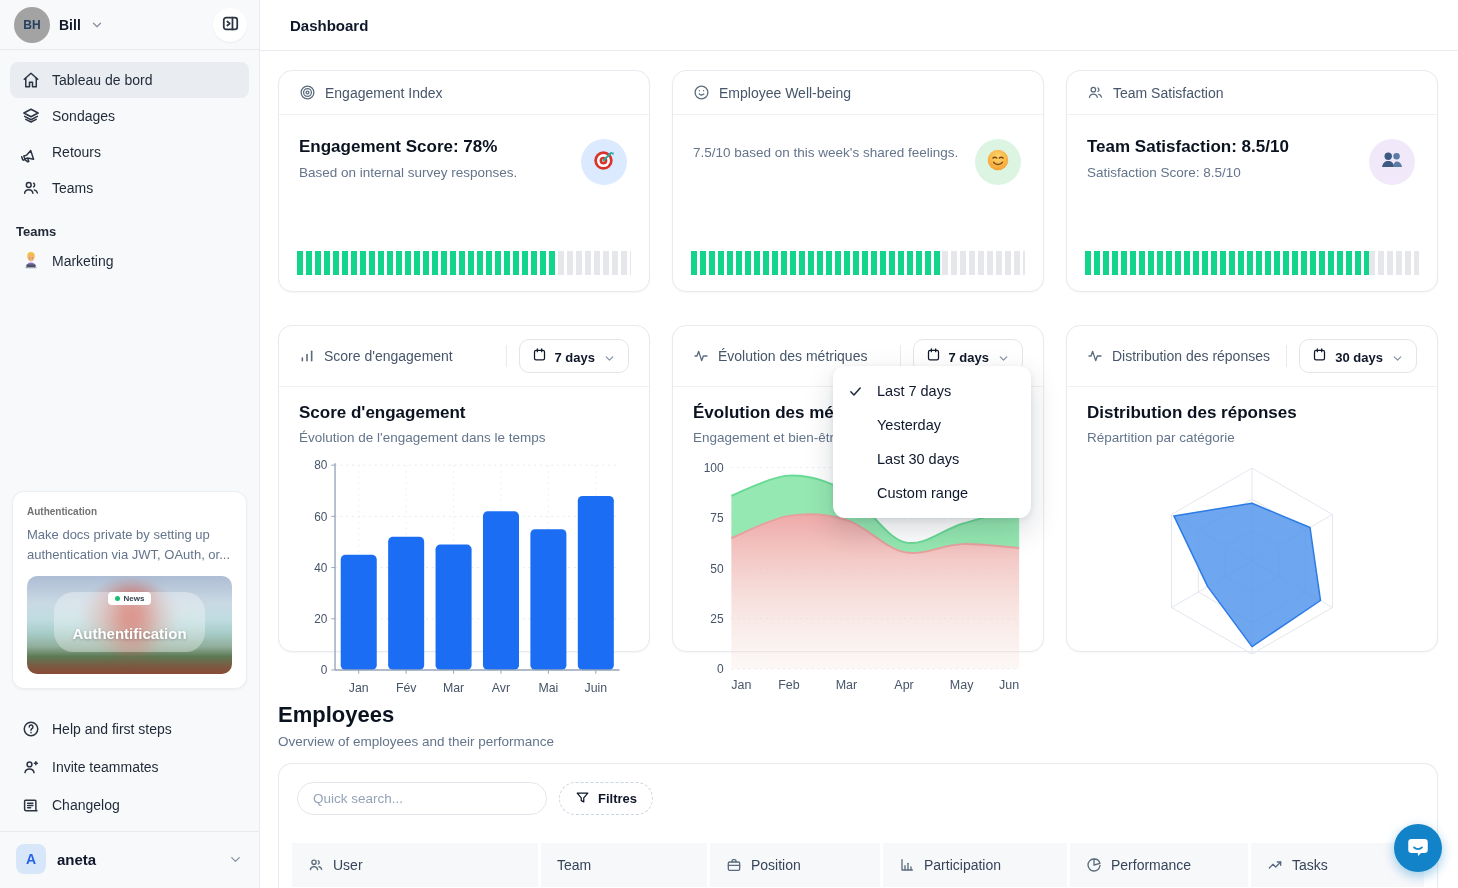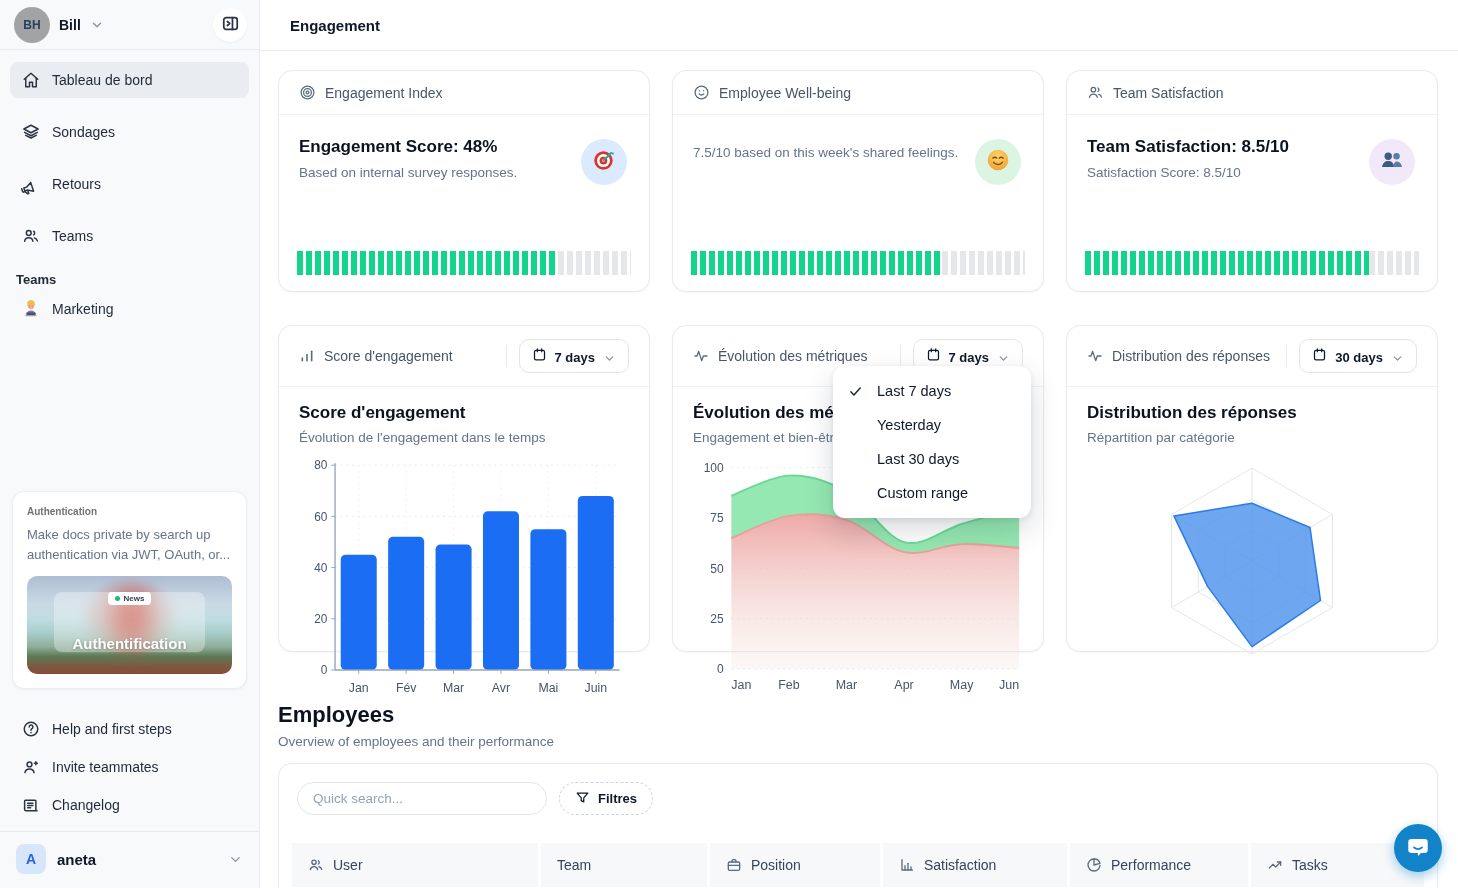--- a/index.html
+++ b/index.html
@@ -12,43 +12,43 @@
     display:flex; flex-direction:column; position:relative; }
   .sb-header { height:50px; display:flex; align-items:center; gap:9px; padding:0 12px 0 14px;
     border-bottom:1px solid #e8eaee; }
   .avatar-bh { width:36px; height:36px; border-radius:50%; background:#a3a3a3; color:#25415f;
     font-size:12px; font-weight:700; display:flex; align-items:center; justify-content:center; }
   .sb-username { font-size:14px; font-weight:700; color:#111827; }
   .chev { color:#8a94a3; display:flex; }
   .collapse-btn { margin-left:auto; width:34px; height:34px; border-radius:50%; background:#fff;
     display:flex; align-items:center; justify-content:center; color:#2b3442; cursor:pointer;
     box-shadow:0 1px 2px rgba(16,24,40,.06); border:none; }
-  .sb-nav { padding:12px 10px 0; display:flex; flex-direction:column; gap:16px; }
+  .sb-nav { padding:12px 10px 0; display:flex; flex-direction:column; gap:0; }
   .nav-item { display:flex; align-items:center; gap:12px; height:36px; padding:0 12px;
     border-radius:8px; font-size:14px; color:#1f2937; font-weight:500; cursor:pointer; }
   .nav-item.active { background:#e9ecf0; }
   .nav-item .ni-icon { display:flex; color:#2b3442; }
   .sb-section { padding:18px 16px 4px; font-size:13px; font-weight:600; color:#1f2937; }
   .team-item { display:flex; align-items:center; gap:12px; height:36px; padding:0 12px; margin:0 10px;
     border-radius:8px; font-size:14px; color:#1f2937; font-weight:500; cursor:pointer; }
   .mini-emoji { width:18px; height:18px; display:flex; }
 
   .promo-card { margin:auto 12px 14px; background:#fff; border:1px solid #eceef2; border-radius:12px;
     padding:14px; box-shadow:0 1px 3px rgba(16,24,40,.05); }
   .promo-title { font-size:10px; font-weight:700; color:#737373; }
   .promo-desc { margin-top:8px; font-size:13px; line-height:1.5; color:#64748b; }
   .promo-img { margin-top:12px; height:98px; border-radius:10px; position:relative; overflow:hidden;
     background:
       radial-gradient(70px 56px at 50% 42%, rgba(210,84,62,.7), rgba(210,84,62,0) 72%),
       linear-gradient(180deg,#aebdd4 0%,#c9d9e3 28%,#c0dce1 44%,#a8cdc9 58%,#90ae9b 72%,#5d7a55 82%,#7b5a41 92%,#8a4a38 100%); }
   .promo-img::before { content:""; position:absolute; left:44%; top:14%; width:15%; height:60%;
     background:rgba(198,70,54,.55); filter:blur(9px); }
   .promo-overlay { position:absolute; left:13%; right:13%; top:16%; bottom:22%;
-    background:rgba(255,255,255,.32); backdrop-filter:blur(5px); border-radius:8px;
-    display:flex; flex-direction:column; align-items:center; justify-content:space-between; gap:5px; }
+    background:rgba(255,255,255,.32); backdrop-filter:blur(5px); border-radius:20px;
+    display:flex; flex-direction:column; align-items:center; justify-content:flex-start; gap:20px; }
   .promo-badge { display:flex; align-items:center; gap:4px; background:#ffffff; border-radius:4px;
     padding:2px 7px; font-size:8px; font-weight:700; color:#374151; }
   .promo-badge .dot { width:5px; height:5px; border-radius:50%; background:#16c172; }
   .promo-caption { color:#ffffff; font-size:15px; font-weight:700; text-shadow:0 1px 3px rgba(0,0,0,.3); }
 
   .sb-footer { padding:8px 10px 0; display:flex; flex-direction:column; gap:2px; }
   .sb-divider { border-top:1px solid #e8eaee; margin:8px 0 0; }
   .workspace { display:flex; align-items:center; gap:11px; padding:12px 16px 14px; cursor:pointer; }
   .ws-avatar { width:30px; height:30px; border-radius:8px; background:#d8e6fa; color:#2563eb;
     font-size:14px; font-weight:700; display:flex; align-items:center; justify-content:center; }
@@ -202,21 +202,21 @@
             <path d="M5.5 19c1-3.4 3.4-5 6.5-5s5.5 1.6 6.5 5z" fill="#8d6ac2"></path>
             <rect x="6" y="16.5" width="12" height="4" rx="1" fill="#4b5563"></rect>
             <rect x="4.5" y="20" width="15" height="1.5" rx="0.7" fill="#9ca3af"></rect>
           </svg>
       </span>
       <span>Marketing</span>
     </div>
 
     <div class="promo-card">
       <div class="promo-title">Authentication</div>
-      <div class="promo-desc">Make docs private by search up authentication via JWT, OAuth, or...</div>
+      <div class="promo-desc">Make docs private by setting up authentication via JWT, OAuth, or...</div>
       <div class="promo-img">
         <div class="promo-overlay">
           <span class="promo-badge">
               <span class="dot"></span>
               <span>News</span>
             </span>
           <span class="promo-caption">Authentification</span>
         </div>
       </div>
     </div>
@@ -262,40 +262,40 @@
       <span class="chev">
         <svg width="15" height="15" viewBox="0 0 24 24" fill="none" stroke="currentColor" stroke-width="2.2" stroke-linecap="round" stroke-linejoin="round">
             <path d="M6 9l6 6 6-6"></path>
           </svg>
       </span>
     </div>
   </aside>
 
   <main class="main">
     <div class="topbar">
-      <span class="topbar-title">Engagement</span>
+      <span class="topbar-title">Dashboard</span>
     </div>
 
     <div class="content">
 
       <div class="card-row">
 
         <section class="card stat-card">
           <div class="card-head">
             <span class="ch-icon">
               <svg width="17" height="17" viewBox="0 0 24 24" fill="none" stroke="currentColor" stroke-width="1.8">
                   <circle cx="12" cy="12" r="9"></circle>
                   <circle cx="12" cy="12" r="5.5"></circle>
                   <circle cx="12" cy="12" r="2"></circle>
                 </svg>
             </span>
             <span>Engagement Index</span>
           </div>
           <div class="stat-body">
-            <div class="stat-title">Engagement Score: 48%</div>
+            <div class="stat-title">Engagement Score: 78%</div>
             <div class="stat-sub">Based on internal survey responses.</div>
             <div class="stat-badge" style="background:#dbeafe">
               <span>
                 <svg width="26" height="26" viewBox="0 0 24 24">
                     <circle cx="11.5" cy="12.5" r="8.5" fill="#d8342c"></circle>
                     <circle cx="11.5" cy="12.5" r="6" fill="#fff"></circle>
                     <circle cx="11.5" cy="12.5" r="3.6" fill="#d8342c"></circle>
                     <circle cx="11.5" cy="12.5" r="1.3" fill="#fff"></circle>
                     <line x1="11.5" y1="12.5" x2="18.5" y2="5.5" stroke="#2aa7a0" stroke-width="1.8" stroke-linecap="round"></line>
                     <path d="M18.5 5.5l2.6-.6-.6 2.6z" fill="#2aa7a0"></path>
@@ -629,21 +629,21 @@
             </div>
             <div class="th th-part">
               <span class="th-icon">
                 <svg width="16" height="16" viewBox="0 0 24 24" fill="none" stroke="currentColor" stroke-width="2" stroke-linecap="round" stroke-linejoin="round">
                     <path d="M4.5 4v15.5H20"></path>
                     <line x1="9" y1="19" x2="9" y2="13"></line>
                     <line x1="13.5" y1="19" x2="13.5" y2="9.5"></line>
                     <line x1="18" y1="19" x2="18" y2="15"></line>
                   </svg>
               </span>
-              <span>Satisfaction</span>
+              <span>Participation</span>
             </div>
             <div class="th th-perf">
               <span class="th-icon">
                 <svg width="16" height="16" viewBox="0 0 24 24" fill="none" stroke="currentColor" stroke-width="2" stroke-linecap="round" stroke-linejoin="round">
                     <path d="M21 12.5A9 9 0 1 1 11.5 3"></path>
                     <path d="M12 3a9 9 0 0 1 9 6.5L12 12V3z"></path>
                   </svg>
               </span>
               <span>Performance</span>
             </div>

